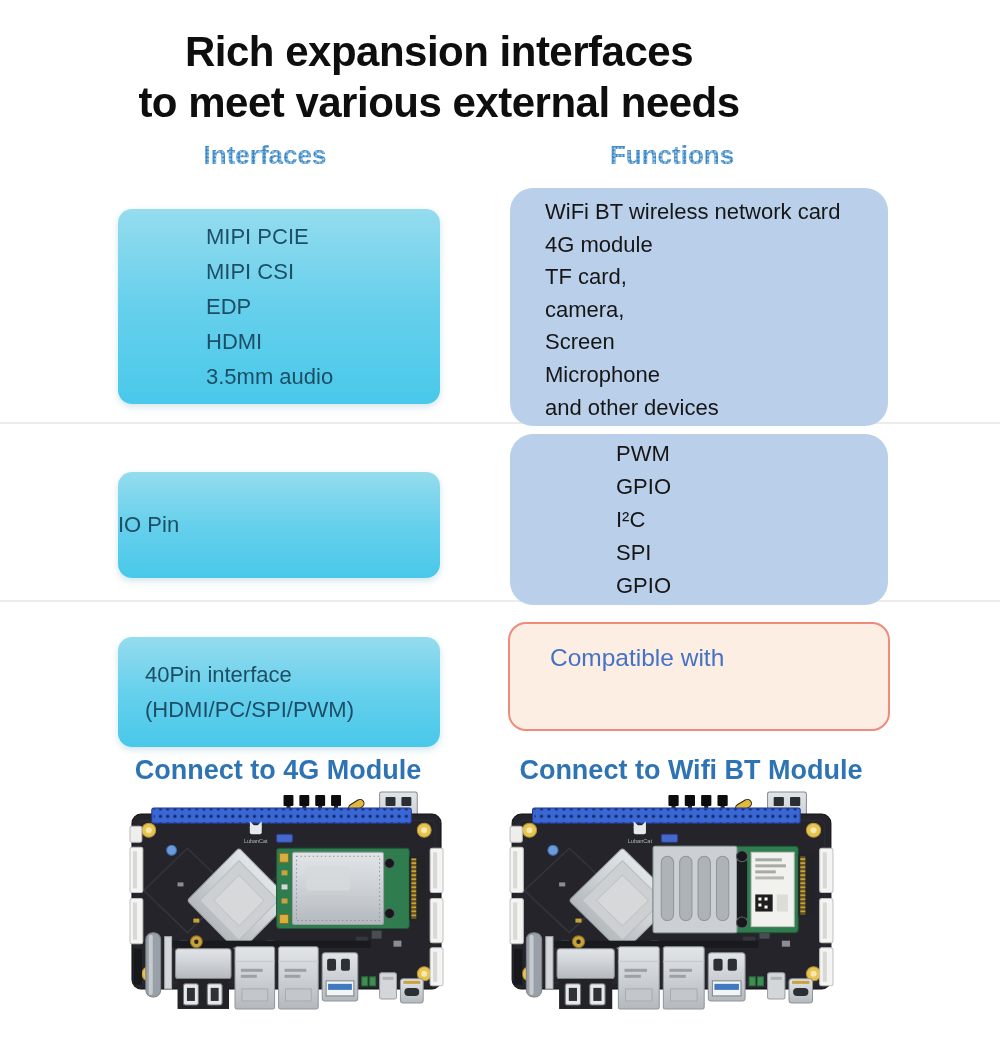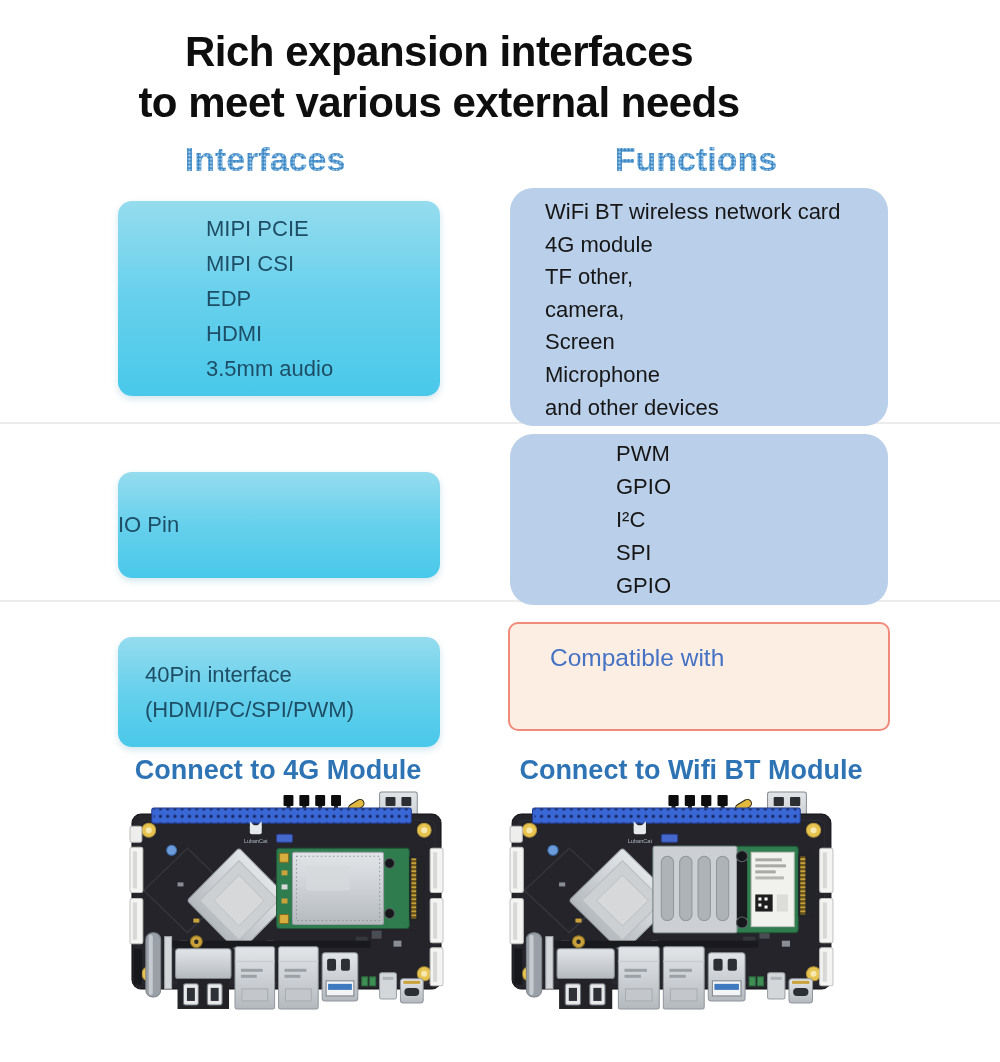--- a/index.html
+++ b/index.html
@@ -2,36 +2,36 @@
 <html><head>
 <meta charset="utf-8">
 <style>
   *{box-sizing:border-box;margin:0;padding:0}
   body{background:#fff}
   .page{position:relative;width:1000px;height:1062px;background:#ffffff;overflow:hidden;
         font-family:"Liberation Sans","DejaVu Sans",sans-serif}
   .abs{position:absolute}
   .title{left:0;top:26px;width:878px;text-align:center;font-size:42px;font-weight:700;
          color:#0e0e0e;line-height:51px;letter-spacing:-0.5px}
-  .col-header{top:140px;transform:translateX(-50%);font-size:34px;font-weight:700;white-space:nowrap;
+  .col-header{top:140px;transform:translateX(-50%);font-size:26px;font-weight:700;white-space:nowrap;
          color:#3c86c4;
          background:radial-gradient(circle at 1.2px 1.2px,#9ecbe9 0.9px,rgba(0,0,0,0) 1.5px) 0 0/3.6px 3.6px,#3c86c4;
          -webkit-background-clip:text;background-clip:text;-webkit-text-fill-color:transparent}
   .divider{left:0;width:1000px;height:2px;background:#ececec}
   .cyan{left:118px;width:322px;border-radius:14px;
         background:linear-gradient(180deg,#95dcee 0%,#66d0ec 50%,#49c8ea 100%);
         box-shadow:0 3px 7px rgba(90,160,190,.28);color:#1d4e66;font-size:22px}
   .blue{left:510px;width:378px;border-radius:23px;background:#bacfe9;color:#161616;font-size:22px}
-  #cy1{top:201px;height:195px;padding:10px 7px 0 88px;line-height:35px}
+  #cy1{top:209px;height:195px;padding:10px 7px 0 88px;line-height:35px}
   #bl1{top:188px;height:238px;padding:8px 0 0 35px;line-height:32.6px}
   #cy2{top:472px;height:106px;display:flex;align-items:center;justify-content:flex-start}
   #bl2{top:434px;height:171px;padding:3px 0 0 106px;line-height:33px}
   #cy3{top:637px;height:110px;padding:20px 0 0 27px;line-height:35px}
   .pink{left:508px;top:622px;width:382px;height:109px;background:#fdeee4;border:2px solid #f08b7b;
-        border-radius:10px;padding:15px 0 0 40px;line-height:37px;font-size:24.5px;color:#4472c4}
+        border-radius:18px;padding:15px 0 0 40px;line-height:37px;font-size:24.5px;color:#4472c4}
   .caption{top:755px;transform:translateX(-50%);font-size:27px;font-weight:700;color:#2e74b5;white-space:nowrap}
   .board{top:790px;height:225px}
   #board-left{left:128px;width:317px}
   #board-right{left:508px;width:327px}
   .board svg{width:100%;height:100%;display:block}
 </style>
 </head>
 <body>
 
 <div class="page">
@@ -182,36 +182,36 @@
       </g>
     </defs>
   </svg>
 
   <div class="abs title">
     <div>Rich expansion interfaces</div>
     <div>to meet various external needs</div>
   </div>
 
   <div class="abs col-header" style="left:265px">Interfaces</div>
-  <div class="abs col-header" style="left:696px">Functions</div>
+  <div class="abs col-header" style="left:672px">Functions</div>
 
   <div class="abs divider" style="top:422px"></div>
   <div class="abs divider" style="top:600px"></div>
 
   <div class="abs cyan" id="cy1">
     <div>MIPI PCIE</div>
     <div>MIPI CSI</div>
     <div>EDP</div>
     <div>HDMI</div>
     <div>3.5mm audio</div>
   </div>
   <div class="abs blue" id="bl1">
     <div>WiFi BT wireless network card</div>
     <div>4G module</div>
-    <div>TF other,</div>
+    <div>TF card,</div>
     <div>camera,</div>
     <div>Screen</div>
     <div>Microphone</div>
     <div>and other devices</div>
   </div>
 
   <div class="abs cyan" id="cy2">
     <div>IO Pin</div>
   </div>
   <div class="abs blue" id="bl2">

